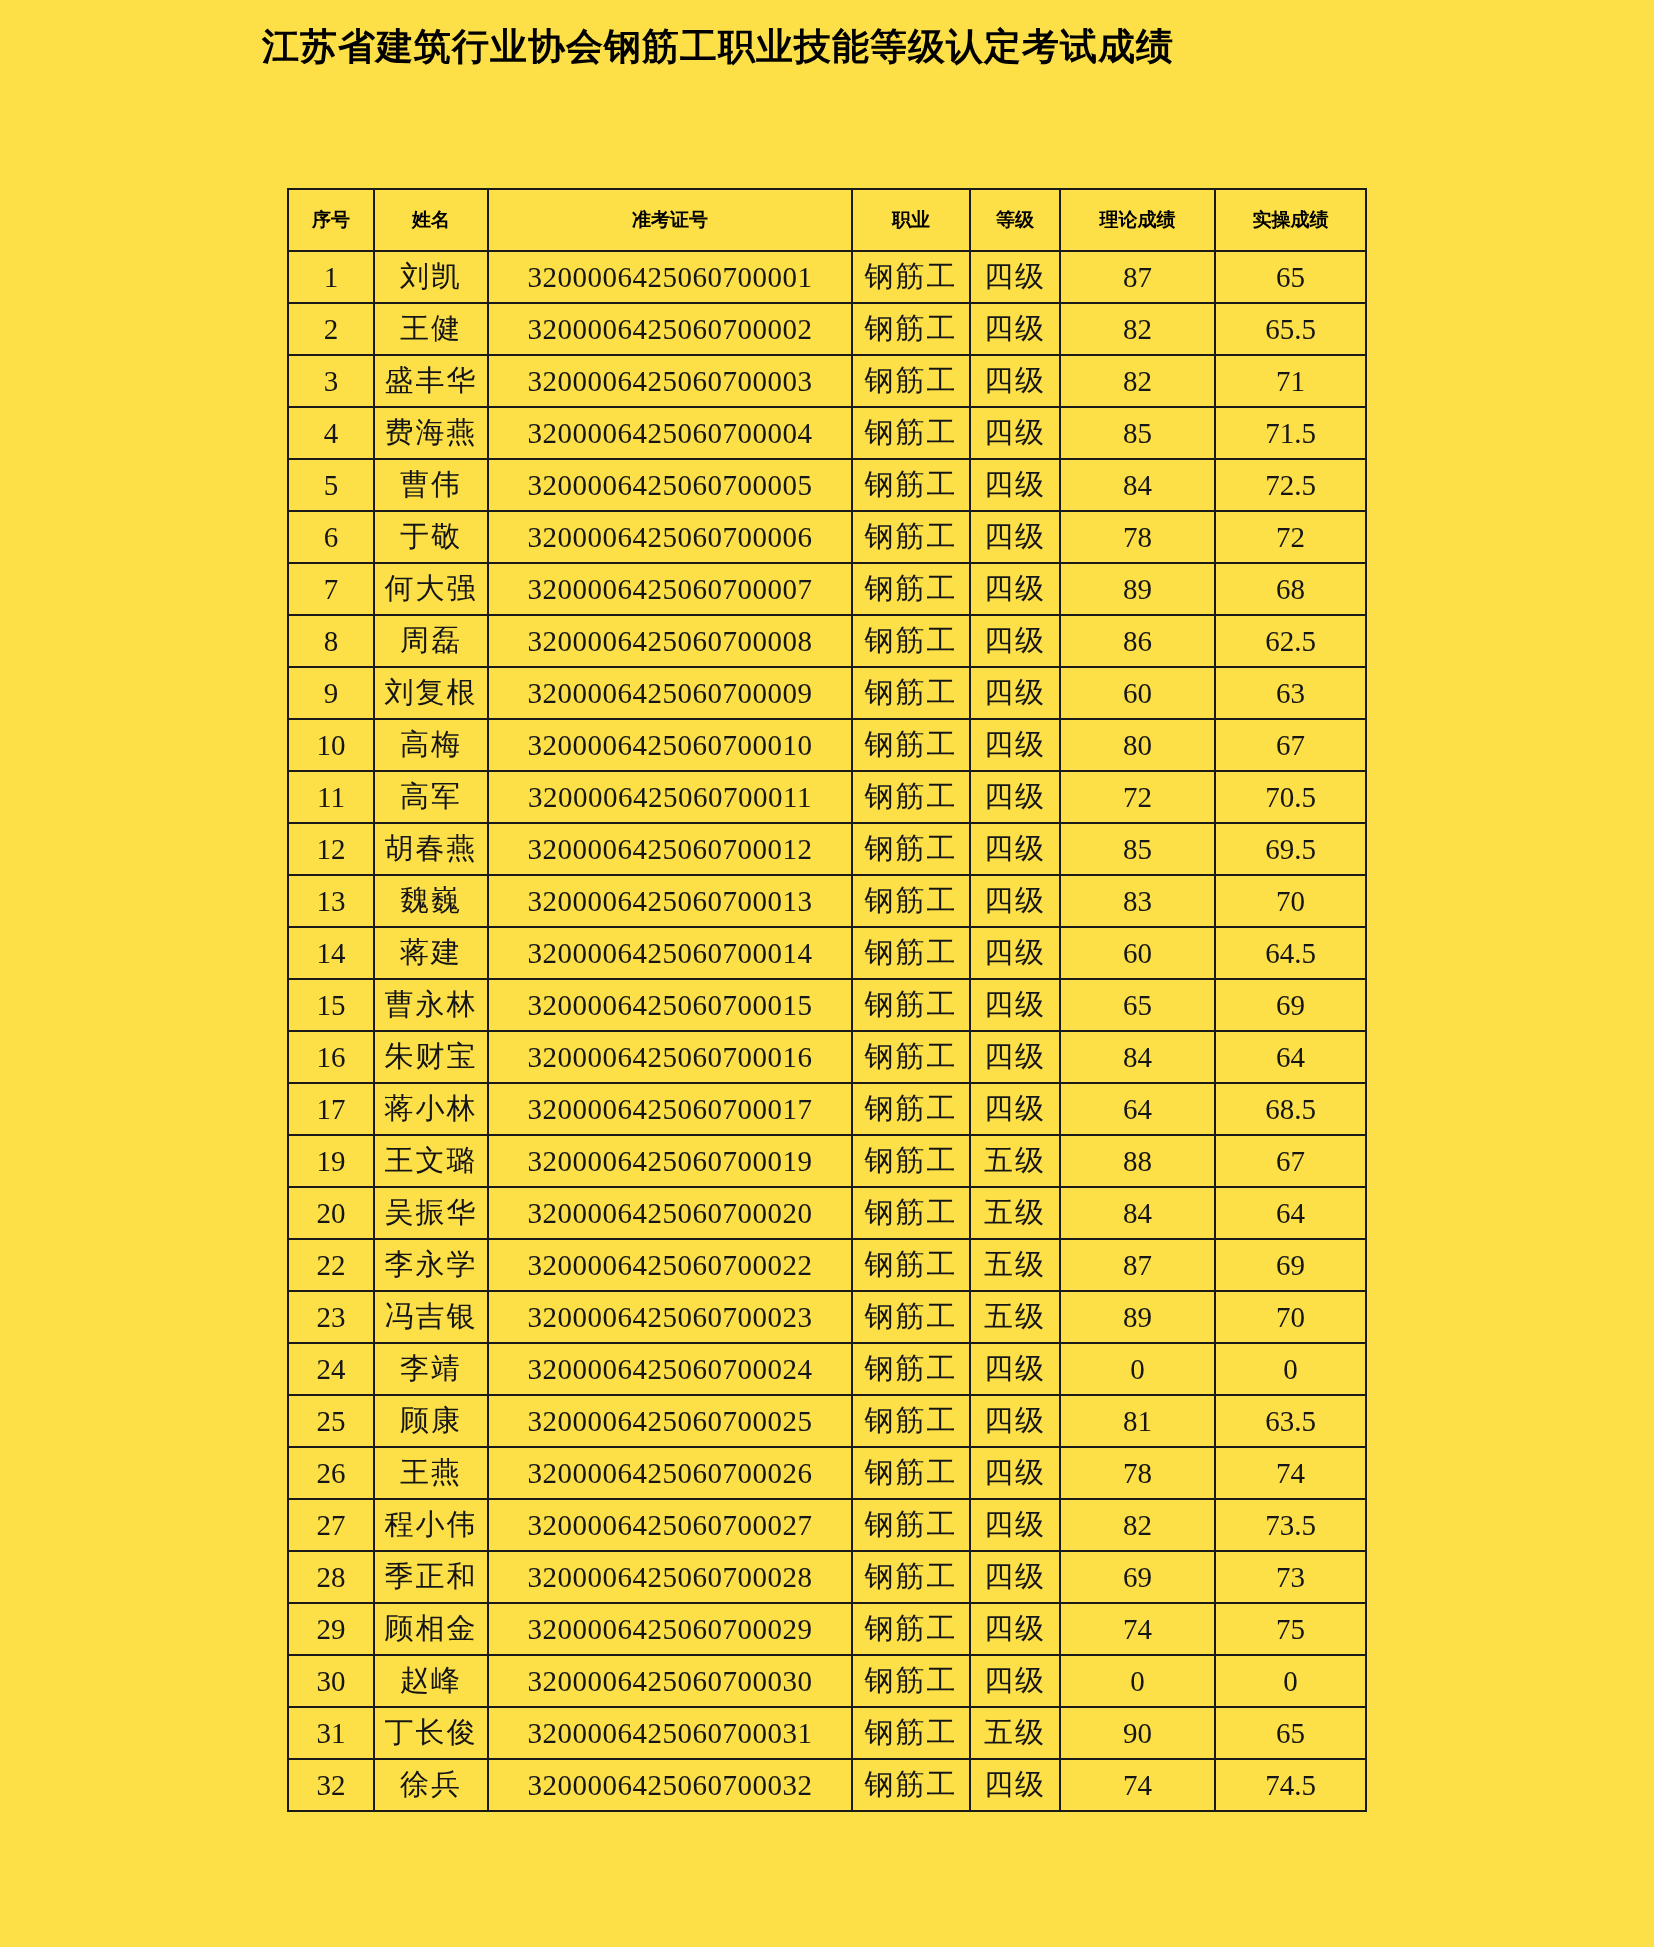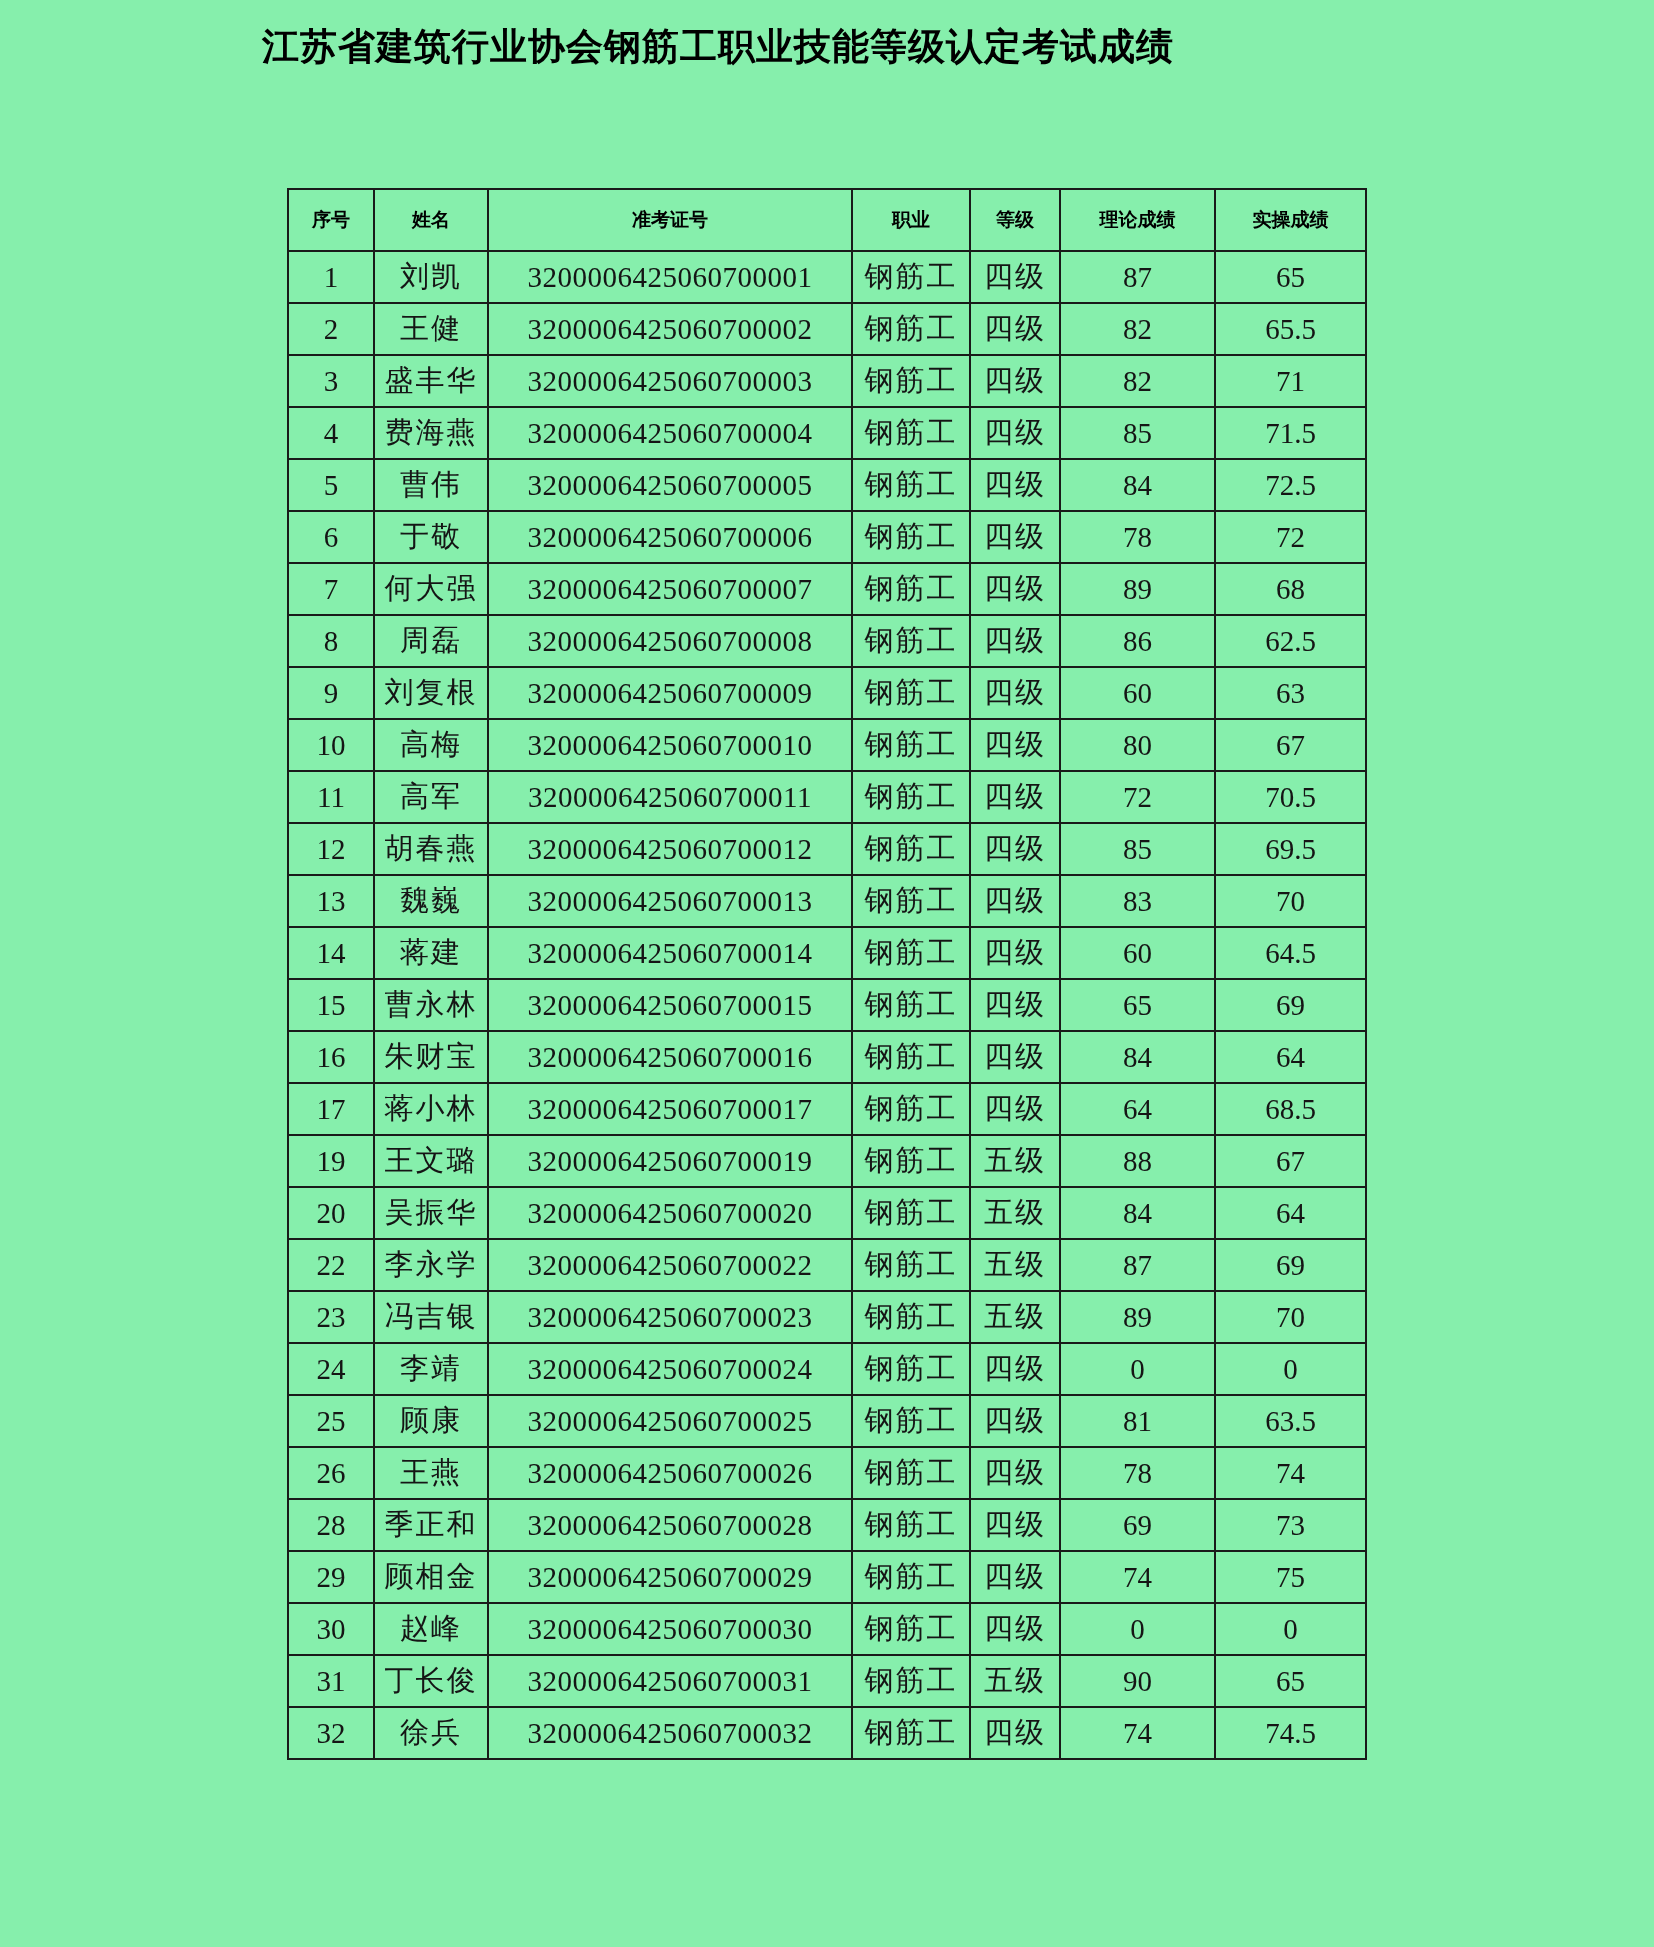--- a/index.html
+++ b/index.html
@@ -4,21 +4,21 @@
 <style>
   html, body {
     margin: 0;
     padding: 0;
     background: #ffffff;
   }
   .page {
     position: relative;
     width: 1654px;
     height: 1947px;
-    background: #86efac;
+    background: #fde047;
     color: #111111;
     font-family: "Liberation Serif", serif;
     overflow: hidden;
   }
   .doc-title {
     position: absolute;
     top: 22px;
     left: 262px;
     width: 810px;
     text-align: center;
@@ -307,20 +307,29 @@
         <tr>
           <td class="cell-no">26</td>
           <td class="cell-name">王燕</td>
           <td class="cell-ticket">3200006425060700026</td>
           <td class="cell-occupation">钢筋工</td>
           <td class="cell-level">四级</td>
           <td class="cell-theory-score">78</td>
           <td class="cell-practical-score">74</td>
         </tr>
         <tr>
+          <td class="cell-no">27</td>
+          <td class="cell-name">程小伟</td>
+          <td class="cell-ticket">3200006425060700027</td>
+          <td class="cell-occupation">钢筋工</td>
+          <td class="cell-level">四级</td>
+          <td class="cell-theory-score">82</td>
+          <td class="cell-practical-score">73.5</td>
+        </tr>
+        <tr>
           <td class="cell-no">28</td>
           <td class="cell-name">季正和</td>
           <td class="cell-ticket">3200006425060700028</td>
           <td class="cell-occupation">钢筋工</td>
           <td class="cell-level">四级</td>
           <td class="cell-theory-score">69</td>
           <td class="cell-practical-score">73</td>
         </tr>
         <tr>
           <td class="cell-no">29</td>

